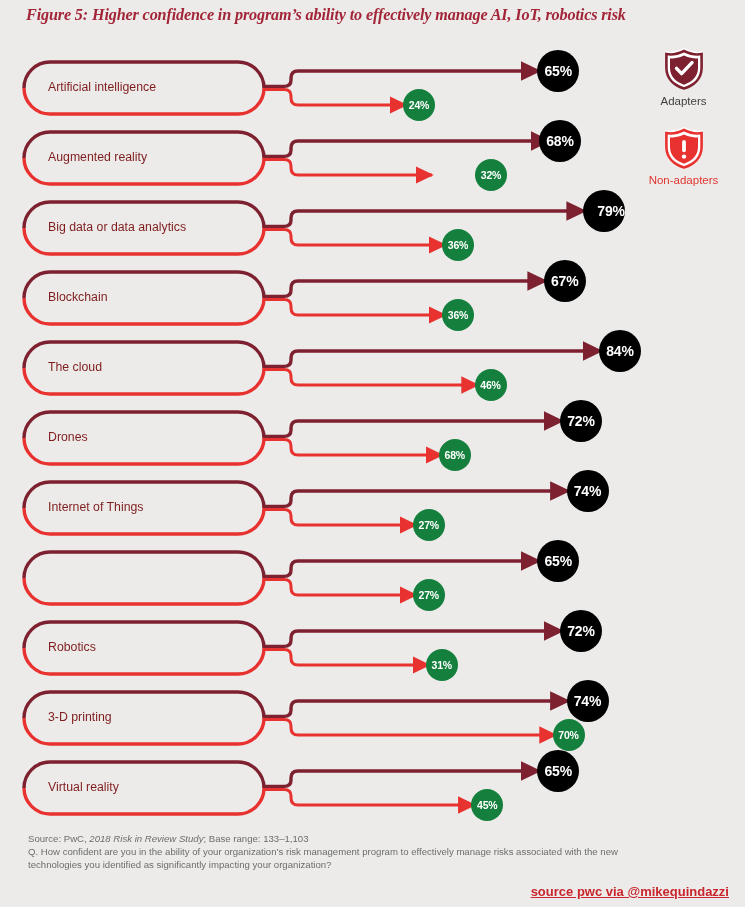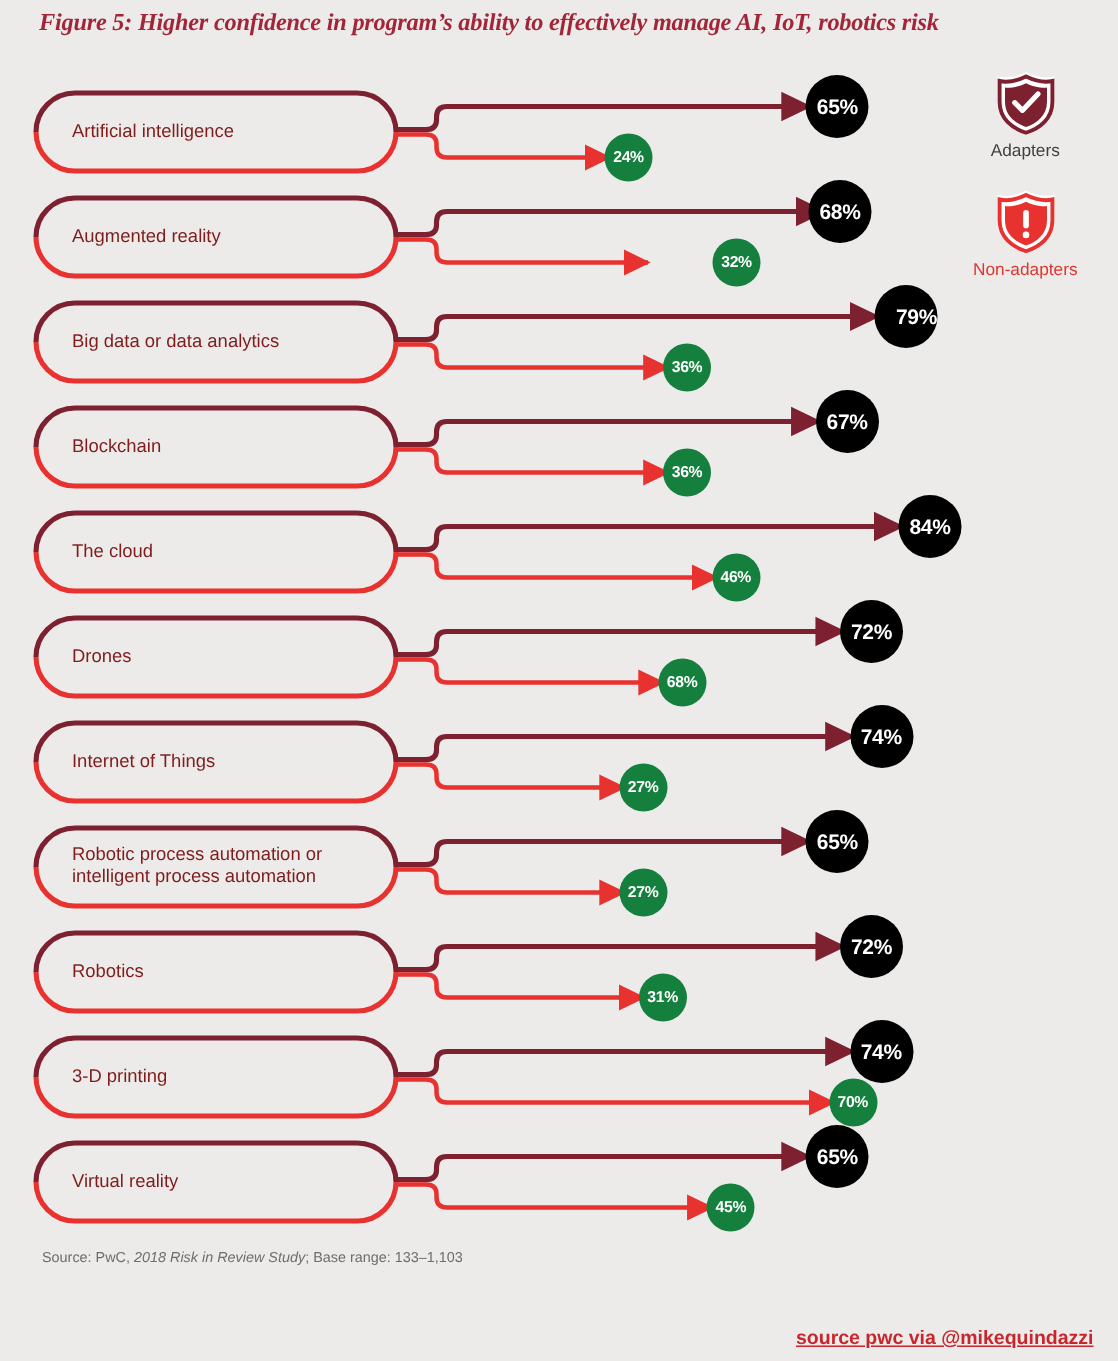--- a/index.html
+++ b/index.html
@@ -282,24 +282,20 @@
             </marker>
             <marker id="ah-r-7" markerWidth="7" markerHeight="7" refX="5.4" refY="3.5" orient="auto" markerUnits="strokeWidth">
               <path d="M0,0.6 L6,3.5 L0,6.4 Z" fill="#e8322f"></path>
             </marker>
           </defs>
           <path d="M24,35 A26,26 0 0 1 50,9 L238,9 A26,26 0 0 1 264,35" fill="none" stroke="#7d2130" stroke-width="3.4" stroke-linecap="butt" stroke-linejoin="round"></path>
           <path d="M264,35 A26,26 0 0 1 238,61 L50,61 A26,26 0 0 1 24,35" fill="none" stroke="#e8322f" stroke-width="3.4" stroke-linecap="butt" stroke-linejoin="round"></path>
           <path d="M264,33.4 H284 Q291,33.4 291,27 V25 Q291,18 298,18 H539.25" fill="none" stroke="#7d2130" stroke-width="3.4" stroke-linecap="butt" stroke-linejoin="round" marker-end="url(#ah-d-7)"></path>
           <path d="M264,36.6 H284 Q291,36.6 291,43 V45 Q291,52 298,52 H415.75" fill="none" stroke="#e8322f" stroke-width="3" stroke-linecap="butt" stroke-linejoin="round" marker-end="url(#ah-r-7)"></path>
         </svg>
-        <div class="pill-label two">
-          <div>Robotic process automation or</div>
-          <div>intelligent process automation</div>
-        </div>
         <div class="bubble ad" style="left: 537.25px; top: -3px;">65%</div>
         <div class="bubble na" style="left: 412.75px; top: 36px;">27%</div>
       </div>
       <div class="row" style="top: 613px;">
         <svg width="745" height="70">
           <defs>
             <marker id="ah-d-8" markerWidth="7" markerHeight="7" refX="5.4" refY="3.5" orient="auto" markerUnits="strokeWidth">
               <path d="M0,0.6 L6,3.5 L0,6.4 Z" fill="#7d2130"></path>
             </marker>
             <marker id="ah-r-8" markerWidth="7" markerHeight="7" refX="5.4" refY="3.5" orient="auto" markerUnits="strokeWidth">
@@ -356,17 +352,18 @@
         <div class="pill-label one">
           <div>Virtual reality</div>
         </div>
         <div class="bubble ad" style="left: 537.25px; top: -3px;">65%</div>
         <div class="bubble na" style="left: 471.25px; top: 36px;">45%</div>
       </div>
     </div>
 
   <div class="footer">
     <div><span>Source: PwC, </span><i>2018 Risk in Review Study</i><span>; Base range: 133–1,103</span></div>
+    <div>Q. How confident are you in the ability of your organization’s risk management program to effectively manage risks associated with the new technologies you identified as significantly impacting your organization?</div>
   </div>
 
   <div class="credit">source pwc via @mikequindazzi</div>
 
 </div>
 
 </body></html>

